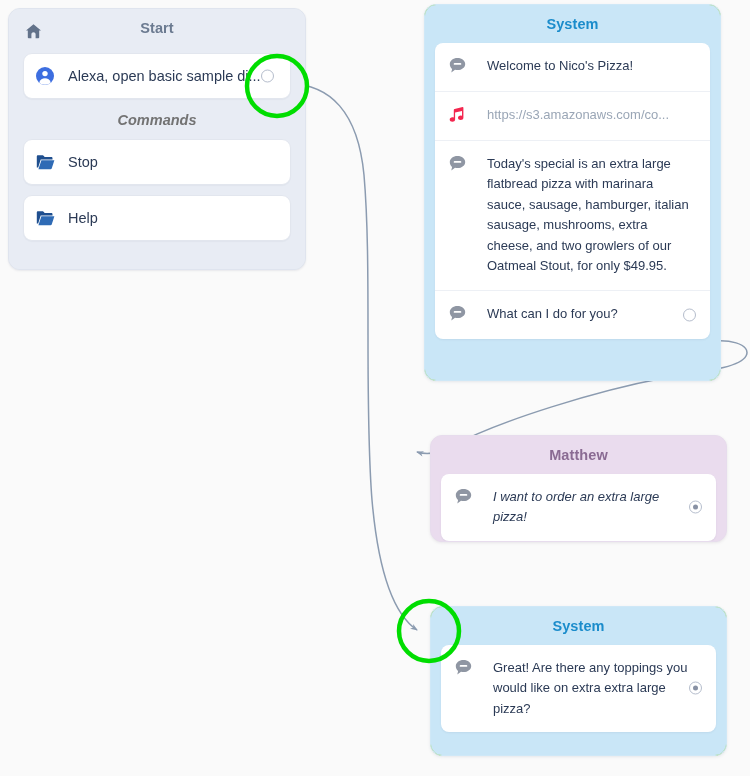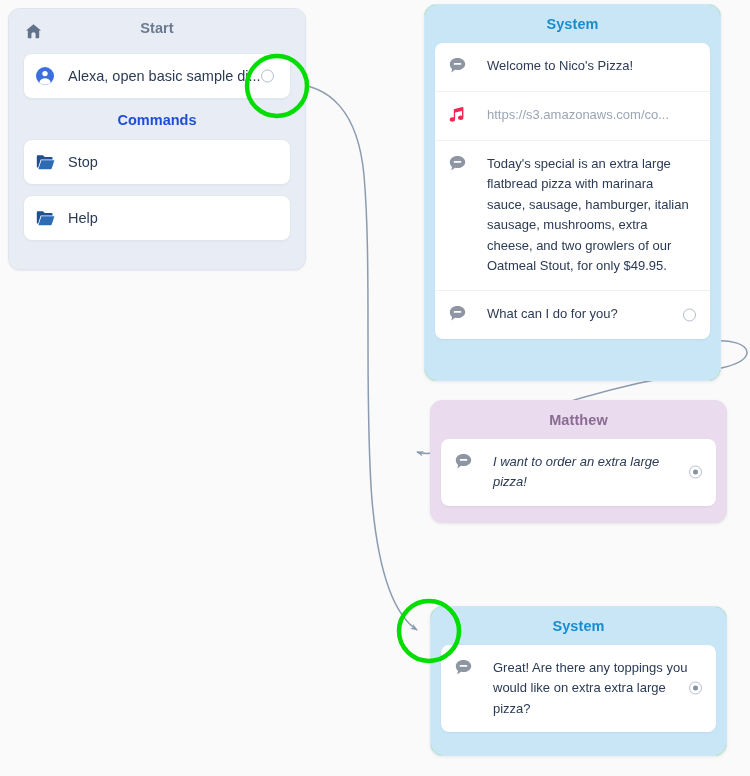--- a/index.html
+++ b/index.html
@@ -81,24 +81,25 @@
     position: absolute;
     left: 16px;
     top: 14px;
   }
   .start-head .node-title {
     color: #6b7a90;
     font-weight: 600;
   }
   .section-label {
     text-align: center;
-    color: #1d4ed8;
+    color: #737373;
     font-size: 14.5px;
     font-weight: 600;
     padding: 13px 0 11px 0;
+    font-style: italic;
   }
   .row-card {
     background: #ffffff;
     border: 1px solid #e2e6ee;
     border-radius: 9px;
     margin: 0 14px;
     height: 46px;
     display: flex;
     align-items: center;
     padding: 0 12px;
@@ -348,21 +349,21 @@
             </svg>
           </span>
           <span class="msg-text">What can I do for you?</span>
           <span class="port port-row"></span>
         </div>
 
       </div>
     </div>
   </div>
 
-  <div class="node node-user" style="left:430px; top:400px; width:297px; height:123px;">
+  <div class="node node-user" style="left:430px; top:435px; width:297px; height:107px;">
     <div class="node-inner">
       <div class="node-title">Matthew</div>
       <div class="body-card">
         <div class="msg">
           <span class="msg-ico">
             <svg width="17" height="17" viewBox="0 0 17 17" xmlns="http://www.w3.org/2000/svg">
               <path d="M8.5 0.9 C12.9 0.9 16.2 3.5 16.2 7 C16.2 10.5 12.9 13.1 8.5 13.1
                        C7.6 13.1 6.8 13 6 12.8 L2.3 15.4 L3.1 11.9 C1.6 10.7 0.8 9 0.8 7
                        C0.8 3.5 4.1 0.9 8.5 0.9 Z" fill="#8f96a3"></path>
               <rect x="4.7" y="6.1" width="7.6" height="1.7" rx="0.85" fill="#ffffff"></rect>

